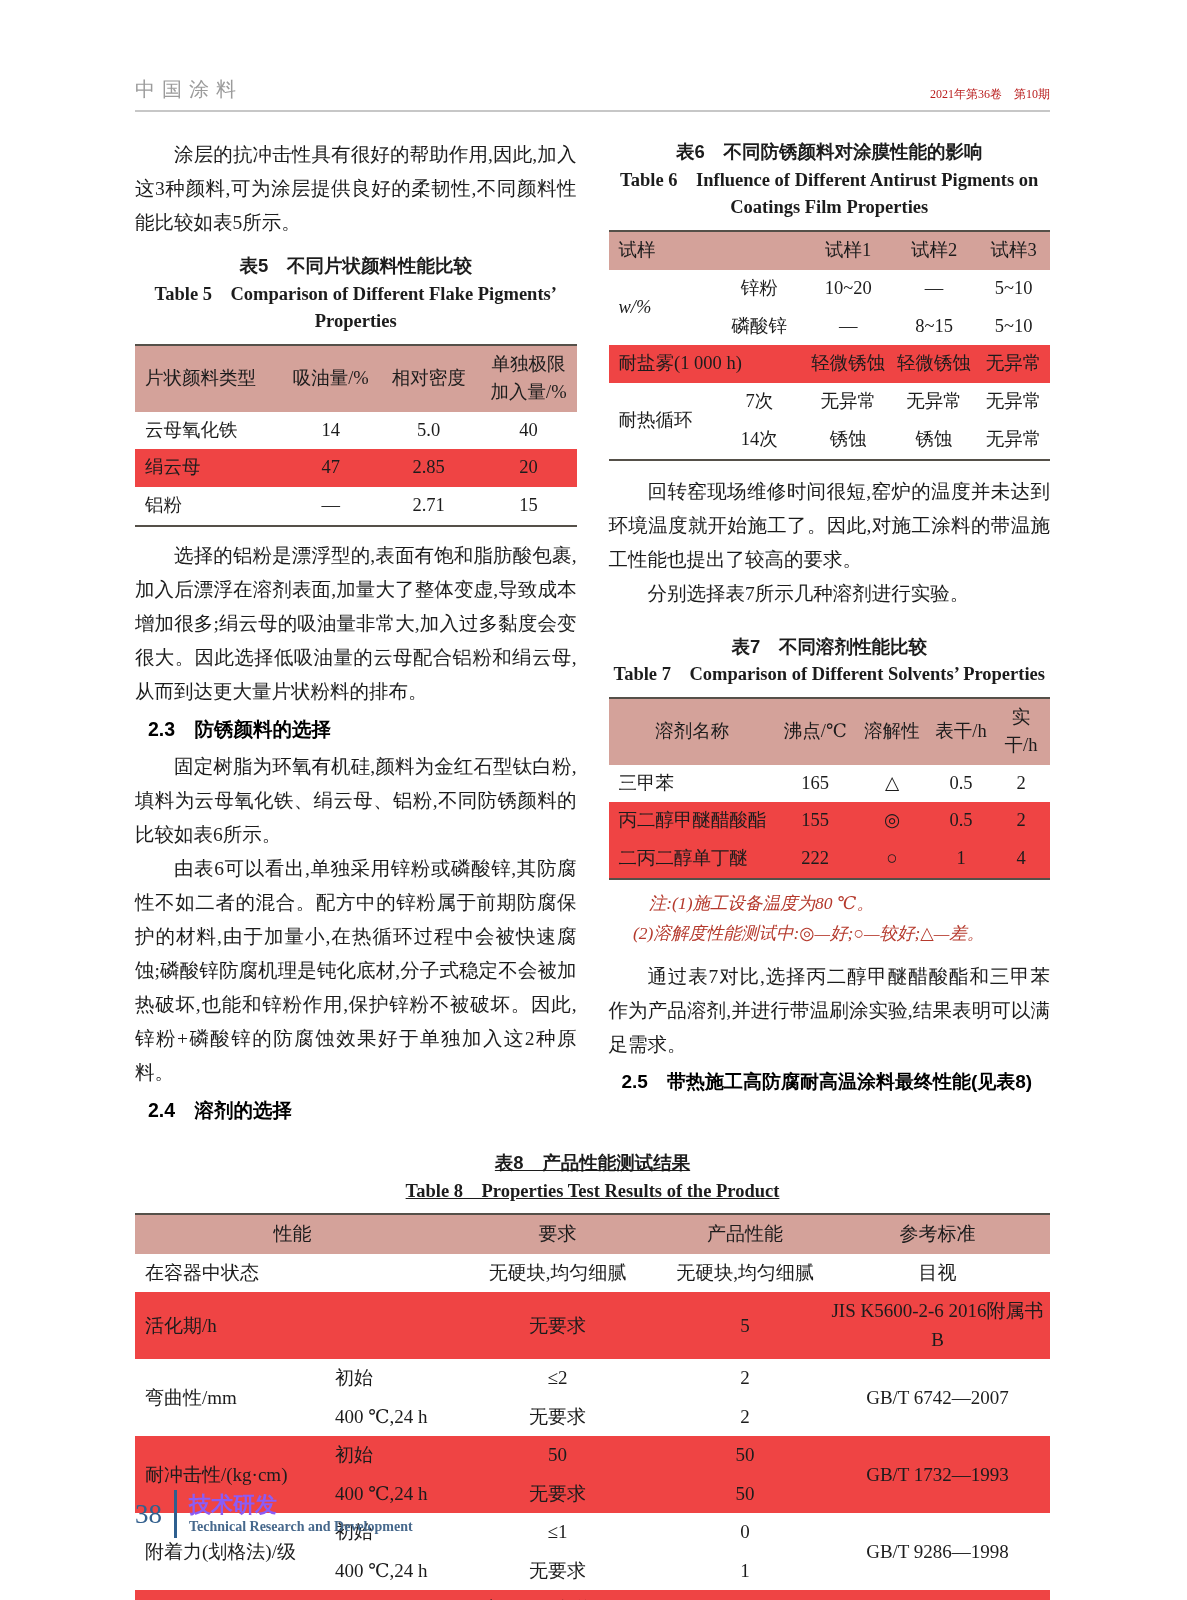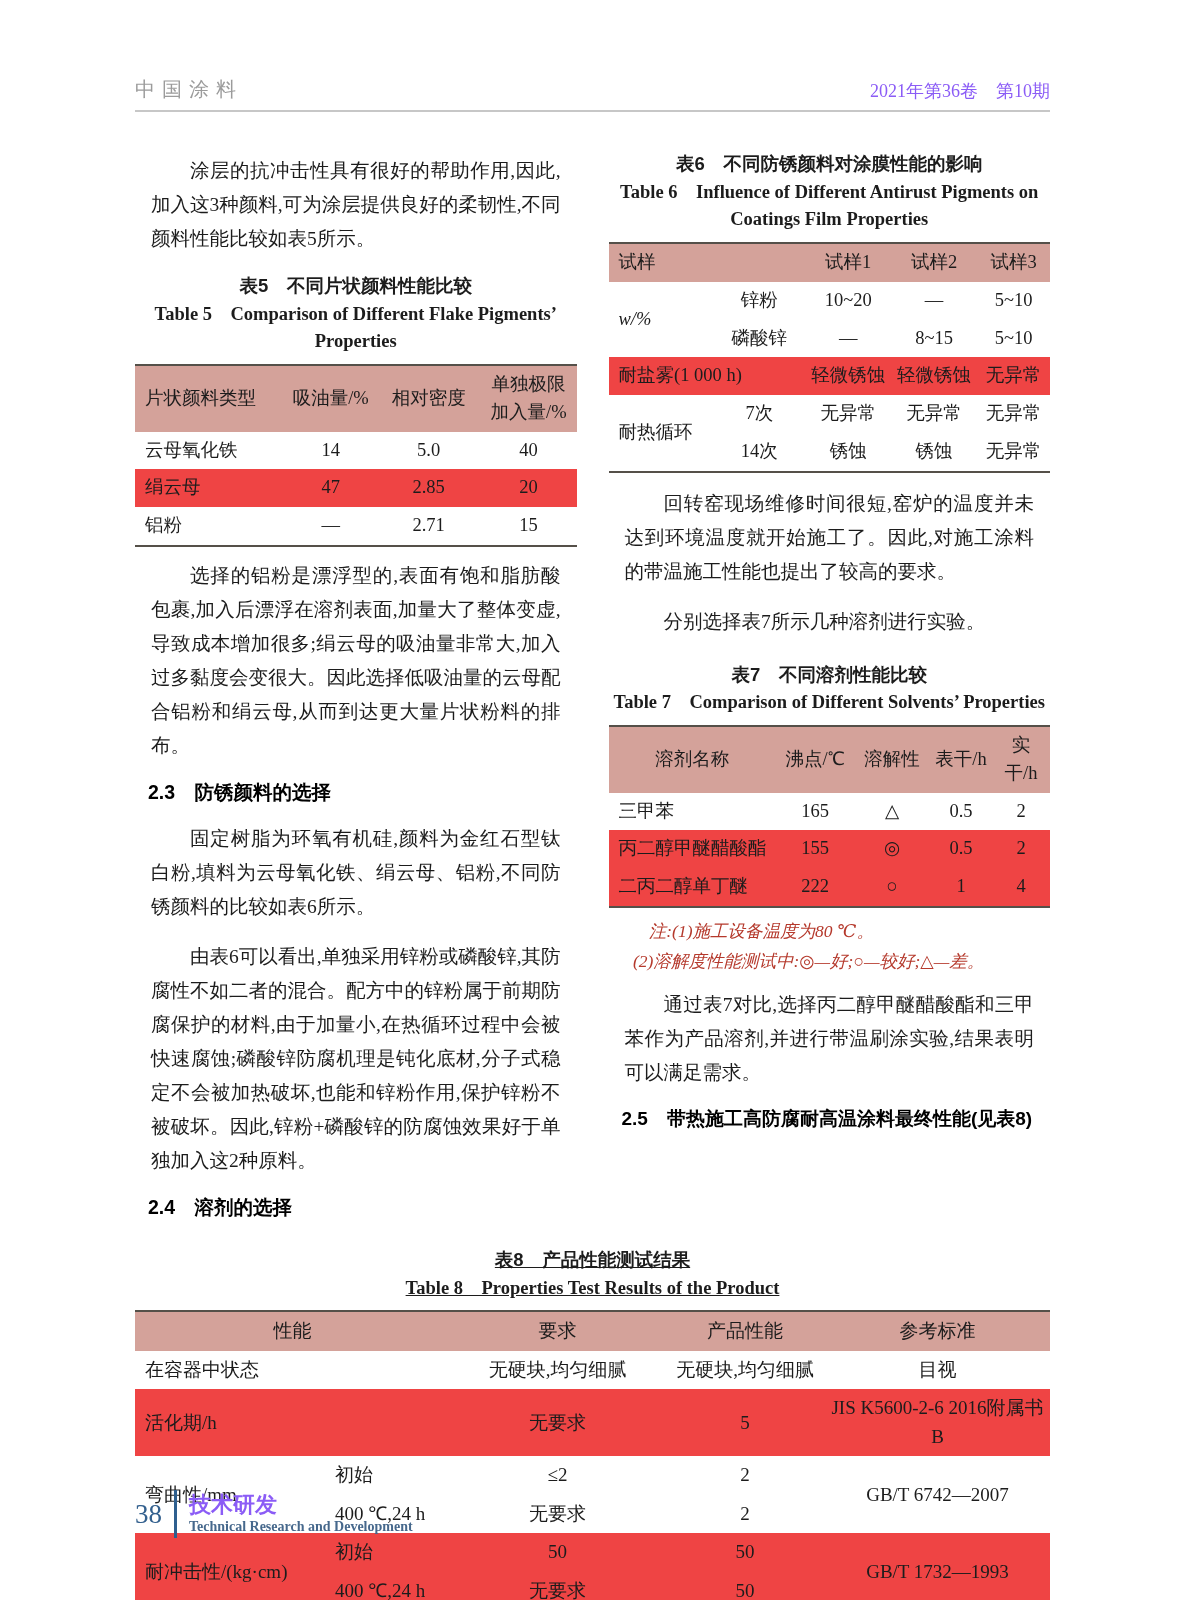--- a/index.html
+++ b/index.html
@@ -3,34 +3,34 @@
 <meta charset="utf-8">
 <style>
   html,body{margin:0;padding:0;background:#fff;}
   .page{position:relative;width:1187px;height:1600px;background:#ffffff;overflow:hidden;
         font-family:"Liberation Serif","DejaVu Serif",serif;color:#1c1c1c;}
   .inner{padding:76px 137px 0 135px;}
   
   .pg-header{display:flex;justify-content:space-between;align-items:flex-end;
              border-bottom:2px solid #c7c7c7;padding-bottom:7px;gap:6px;}
   .journal{color:#9b9b9b;font-size:20px;letter-spacing:7px;}
-  .issue{color:#8b5cf6;font-size:18px;}
+  .issue{color:#b91c1c;font-size:12px;}
   
   .cols{display:flex;gap:32px;margin-top:26px;}
   .col{width:442px;}
-  .para{margin:16px;text-indent:2em;text-align:justify;font-size:19.5px;line-height:34px;}
+  .para{margin:0;text-indent:2em;text-align:justify;font-size:19.5px;line-height:34px;}
   .h-red{color:#000000;font-family:"Liberation Sans","DejaVu Sans",sans-serif;
          font-weight:bold;font-size:19.5px;margin:7px 13px;white-space:nowrap;}
   
   .cap{text-align:center;margin:12px 0 8px;}
   .cap-cn{font-family:"Liberation Sans","DejaVu Sans",sans-serif;font-weight:bold;font-size:18.5px;line-height:1.55;}
   .cap-en{font-family:"Liberation Serif",serif;font-weight:bold;font-size:18.5px;line-height:1.5;}
   
   table{border-collapse:collapse;width:100%;border-top:2.5px solid #555049;
-        border-bottom:2.5px solid #555049;font-size:18.5px;font-family:Liberation Serif, serif;}
+        border-bottom:2.5px solid #555049;font-size:18.5px;}
   th,td{padding:5px 4px;text-align:center;font-weight:normal;vertical-align:middle;line-height:1.5;}
   thead th{background:#d4a29a;}
   tr.pink td{background:#ef4444;}
   .cell-left{text-align:left;padding-left:10px;}
   .w-italic{font-style:italic;}
   .t8{font-size:19px;}
   .notes{margin-top:8px;}
   .note{color:#b5392c;font-style:italic;font-size:17.5px;line-height:30px;margin:0;}
   .note1{padding-left:2.3em;}
   .note2{padding-left:1.4em;}
@@ -103,21 +103,21 @@
         </table>
 
         <p class="para" style="margin-top:12px">选择的铝粉是漂浮型的,表面有饱和脂肪酸包裹,加入后漂浮在溶剂表面,加量大了整体变虚,导致成本增加很多;绢云母的吸油量非常大,加入过多黏度会变很大。因此选择低吸油量的云母配合铝粉和绢云母,从而到达更大量片状粉料的排布。</p>
         <h4 class="h-red">2.3　防锈颜料的选择</h4>
         <p class="para">固定树脂为环氧有机硅,颜料为金红石型钛白粉,填料为云母氧化铁、绢云母、铝粉,不同防锈颜料的比较如表6所示。</p>
         <p class="para">由表6可以看出,单独采用锌粉或磷酸锌,其防腐性不如二者的混合。配方中的锌粉属于前期防腐保护的材料,由于加量小,在热循环过程中会被快速腐蚀;磷酸锌防腐机理是钝化底材,分子式稳定不会被加热破坏,也能和锌粉作用,保护锌粉不被破坏。因此,锌粉+磷酸锌的防腐蚀效果好于单独加入这2种原料。</p>
         <h4 class="h-red">2.4　溶剂的选择</h4>
       </div>
 
       <div class="col">
-        <div class="cap" style="margin-top:12px">
+        <div class="cap" style="margin-top:0">
           <div class="cap-cn">表6　不同防锈颜料对涂膜性能的影响</div>
           <div class="cap-en">Table 6　Influence of Different Antirust Pigments on</div>
           <div class="cap-en">Coatings Film Properties</div>
         </div>
 
         <table>
           <colgroup>
               <col style="width:105px">
               <col style="width:92px">
               <col style="width:86px">

